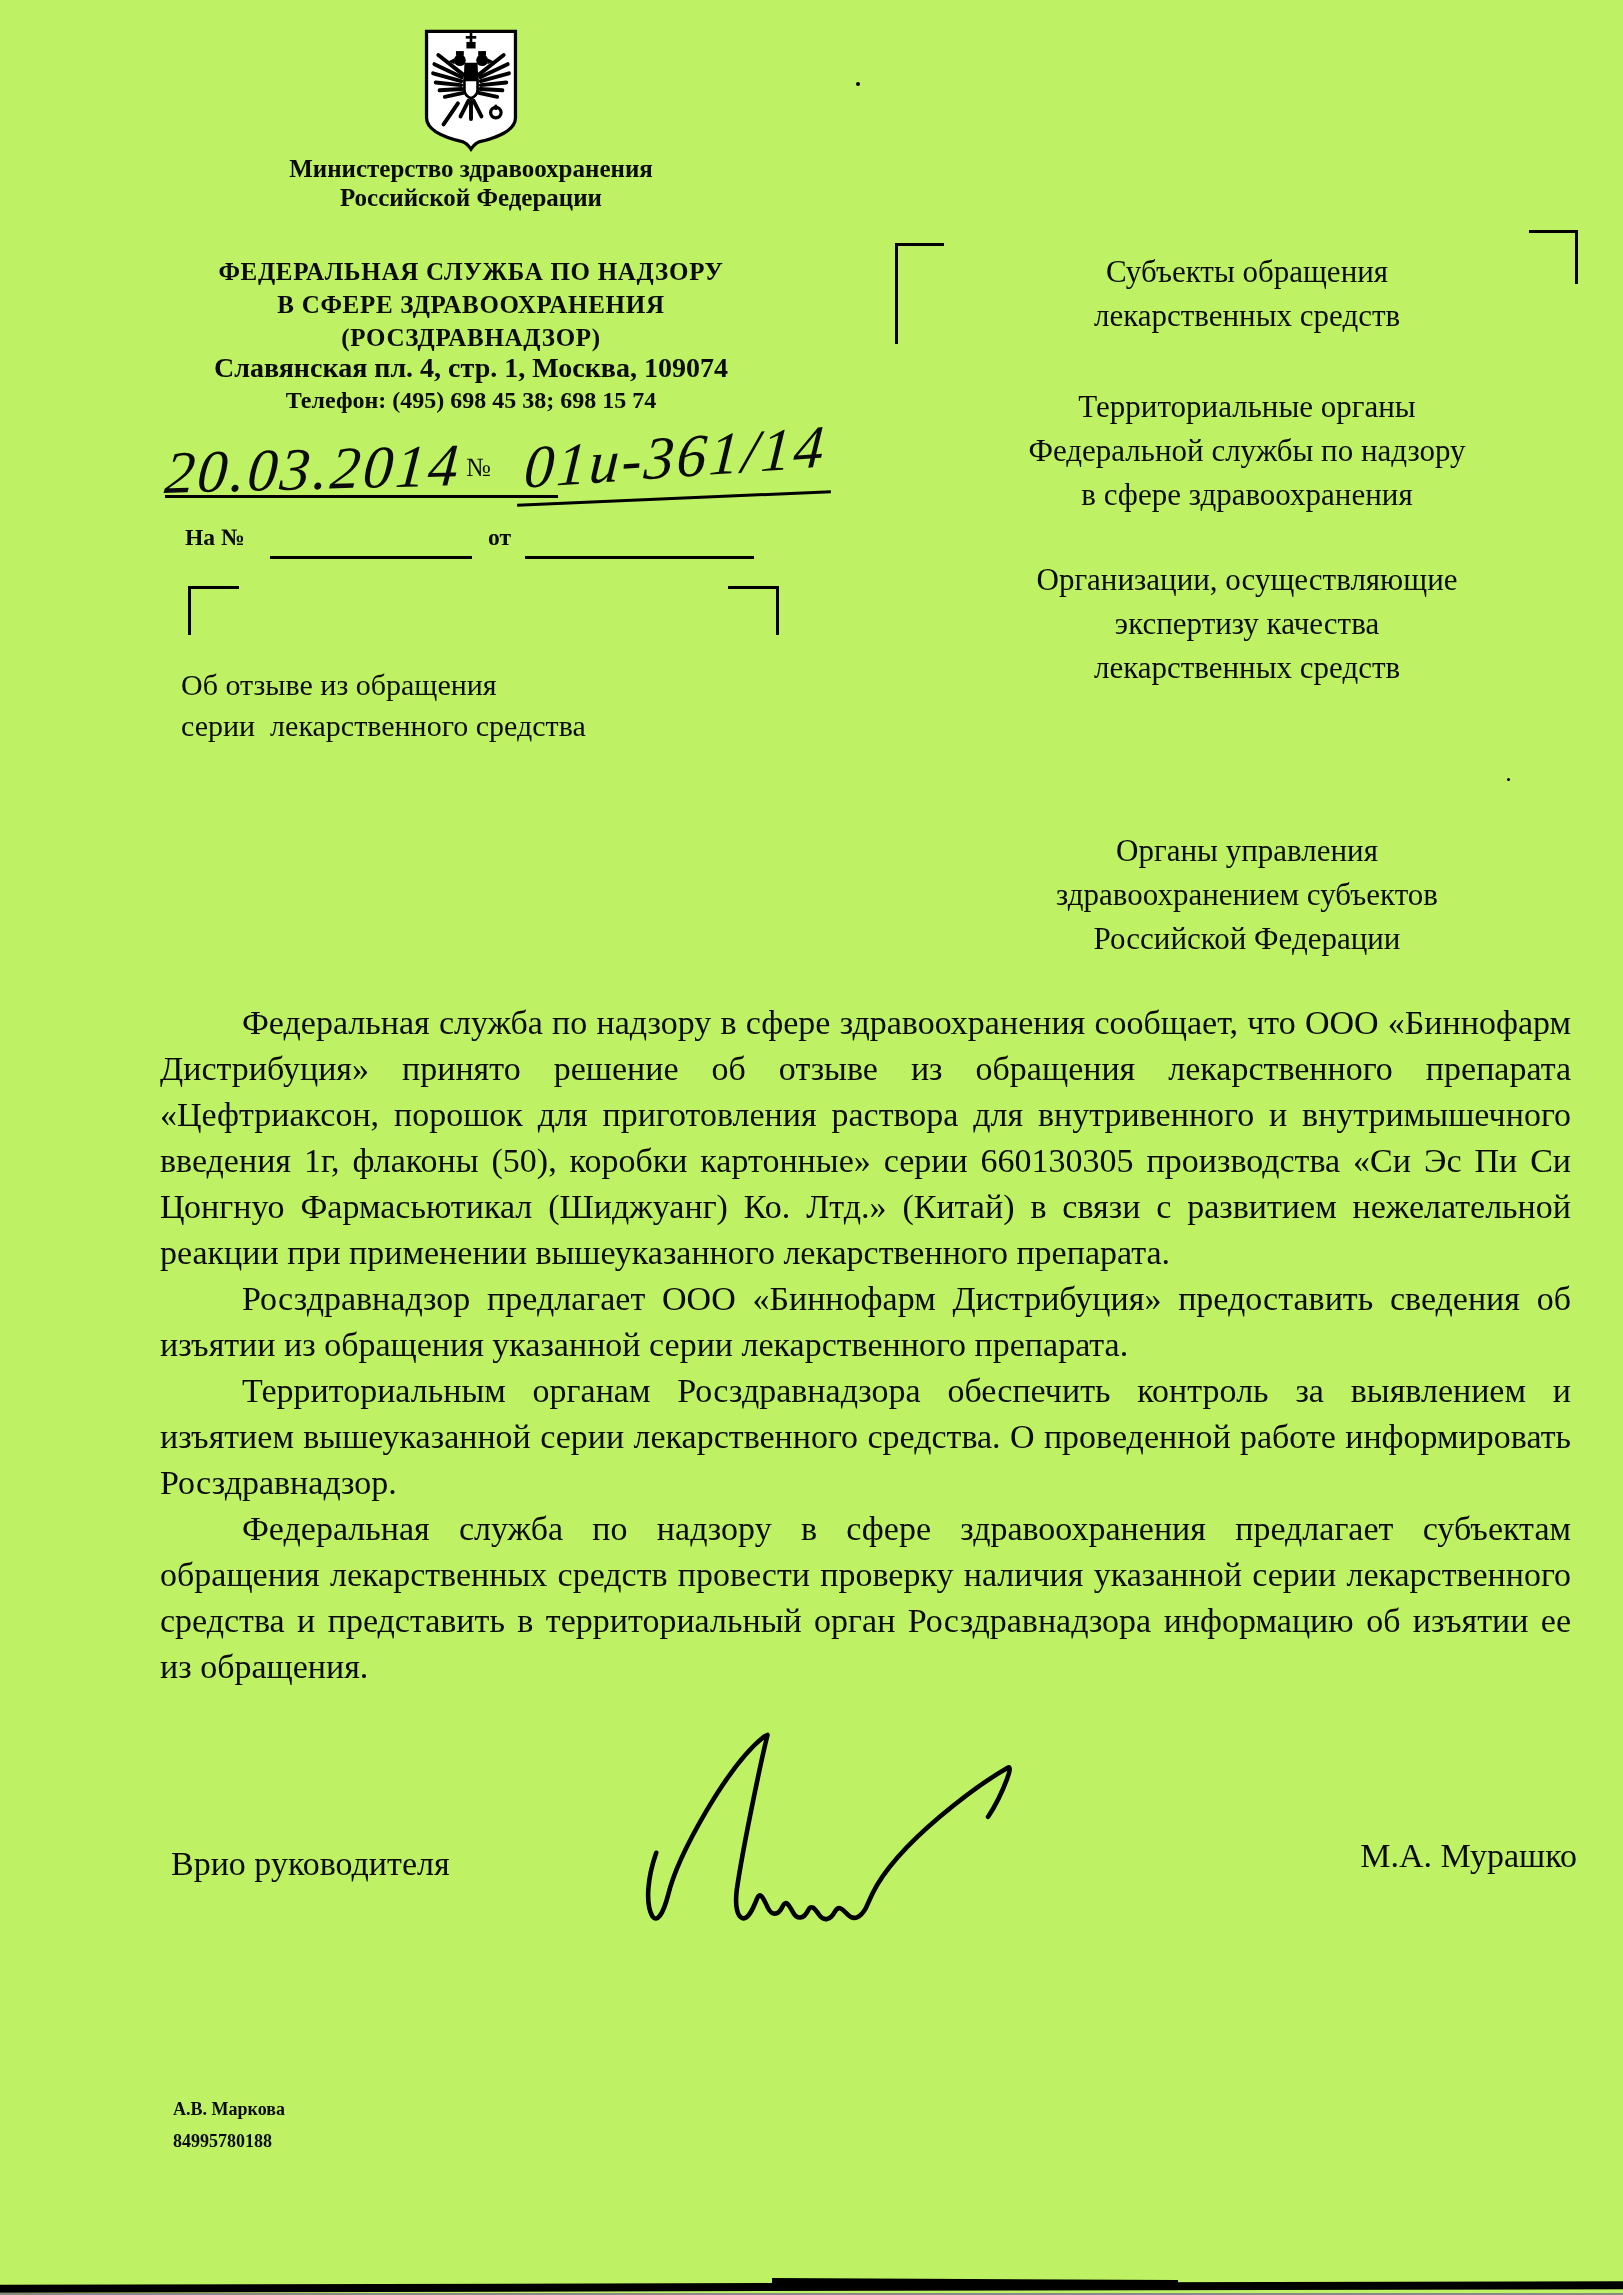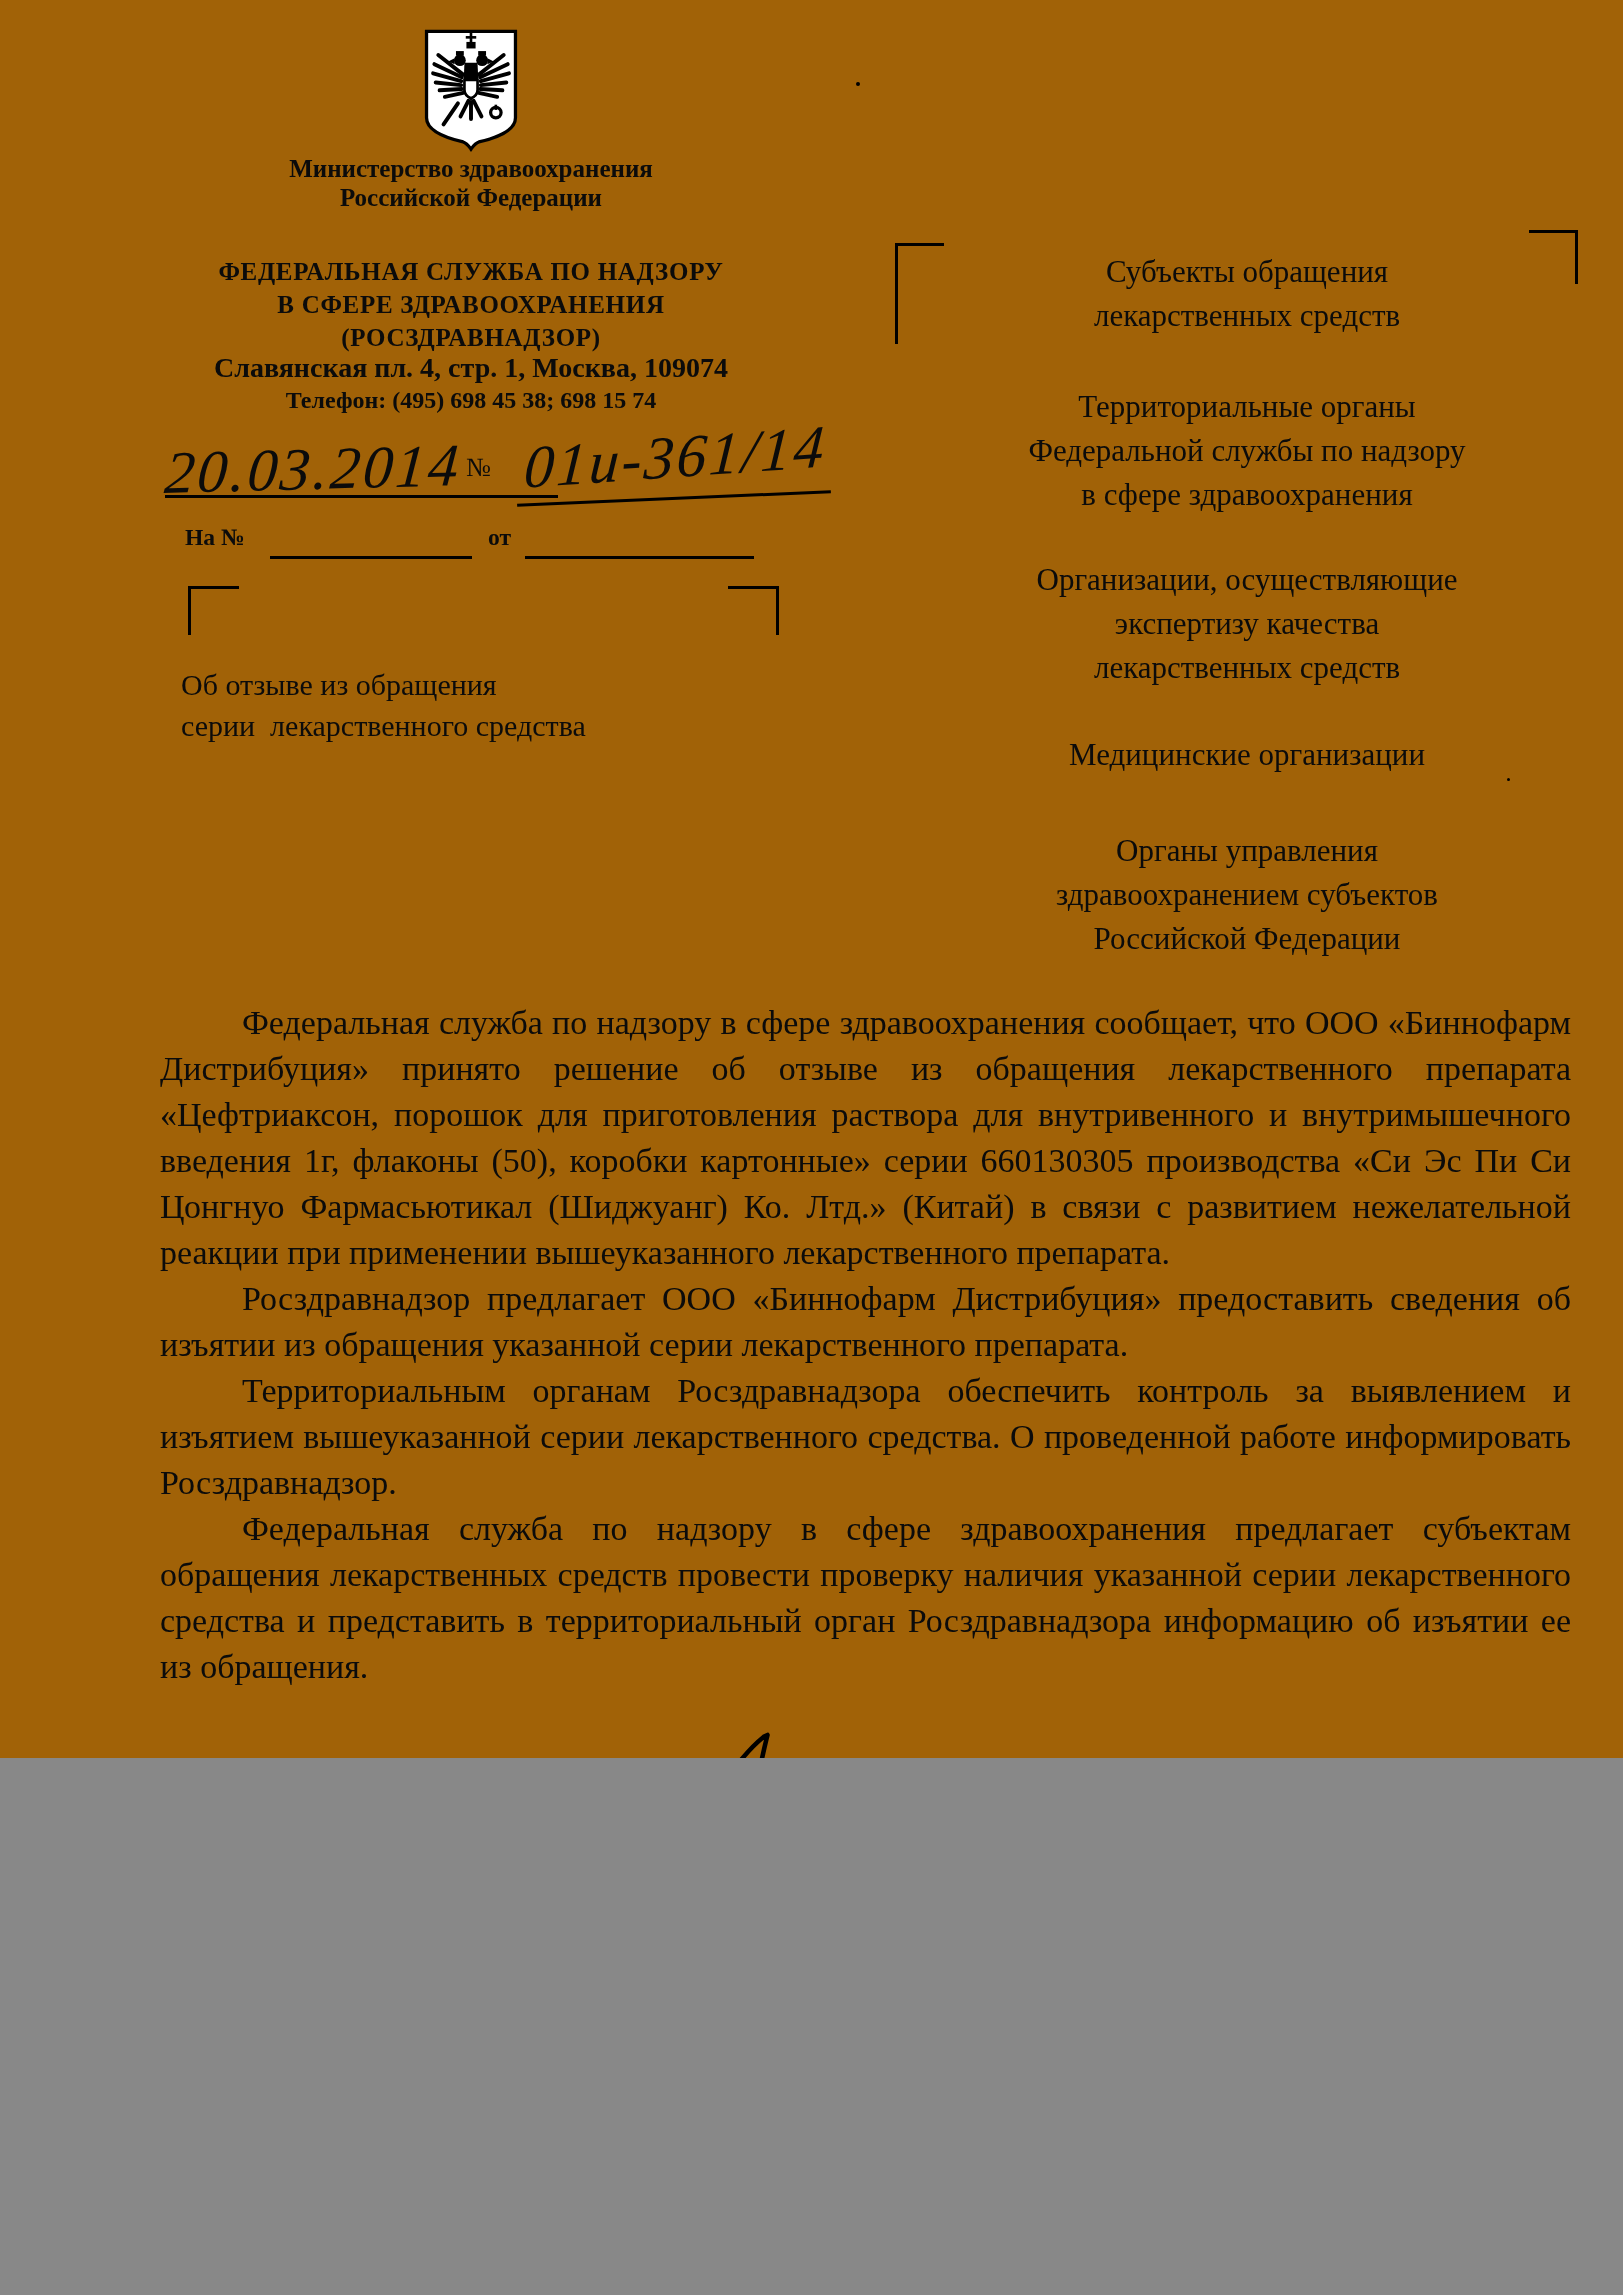--- a/index.html
+++ b/index.html
@@ -1,16 +1,16 @@
 <!DOCTYPE html>
 <html style="font-size:10.5px"><head>
 <meta charset="utf-8">
 <style>
   html,body{margin:0;padding:0;background:#888;}
-  .page{position:relative;width:1623px;height:1758px;background:#a16207;
+  .page{position:relative;width:1623px;height:2293px;background:#bef264;
         font-family:"Liberation Serif", serif;color:#0b0b0b;overflow:hidden;}
   .abs{position:absolute;}
   .pre{white-space:pre-line;}
   .center{text-align:center;}
   .bold{font-weight:bold;}
   .ministry{left:157px;top:154px;width:628px;font-size:25px;line-height:29px;}
   .service{left:157px;top:225px;width:628px;font-size:25px;line-height:33px;letter-spacing:0.7px;margin-top:30px;}
   .addr{left:157px;top:356px;width:628px;font-size:28px;line-height:23.6px;}
   .phone{left:157px;top:389px;width:628px;font-size:24px;line-height:23.6px;}
   .hw{font-style:italic;letter-spacing:2.6px;}
@@ -102,21 +102,20 @@
 серии &nbsp;лекарственного средства</div>
 
   <div class="abs recip pre" style="top:250px;">Субъекты обращения
 лекарственных средств</div>
   <div class="abs recip pre" style="top:385px;">Территориальные органы
 Федеральной службы по надзору
 в сфере здравоохранения</div>
   <div class="abs recip pre" style="top:558px;">Организации, осуществляющие
 экспертизу качества
 лекарственных средств</div>
-  <div class="abs recip pre" style="top:733px;">Медицинские организации</div>
   <div class="abs recip pre" style="top:829px;">Органы управления
 здравоохранением субъектов
 Российской Федерации</div>
 
   <div class="abs bodytext">
     <p>Федеральная служба по надзору в сфере здравоохранения сообщает, что ООО «Биннофарм Дистрибуция» принято решение об отзыве из обращения лекарственного препарата «Цефтриаксон, порошок для приготовления раствора для внутривенного и внутримышечного введения 1г, флаконы (50), коробки картонные» серии 660130305 производства «Си Эс Пи Си Цонгнуо Фармасьютикал (Шиджуанг) Ко. Лтд.» (Китай) в связи с развитием нежелательной реакции при применении вышеуказанного лекарственного препарата.</p>
     <p>Росздравнадзор предлагает ООО «Биннофарм Дистрибуция» предоставить сведения об изъятии из обращения указанной серии лекарственного препарата.</p>
     <p>Территориальным органам Росздравнадзора обеспечить контроль за выявлением и изъятием вышеуказанной серии лекарственного средства. О проведенной работе информировать Росздравнадзор.</p>
     <p>Федеральная служба по надзору в сфере здравоохранения предлагает субъектам обращения лекарственных средств провести проверку наличия указанной серии лекарственного средства и представить в территориальный орган Росздравнадзора информацию об изъятии ее из обращения.</p>
   </div>

